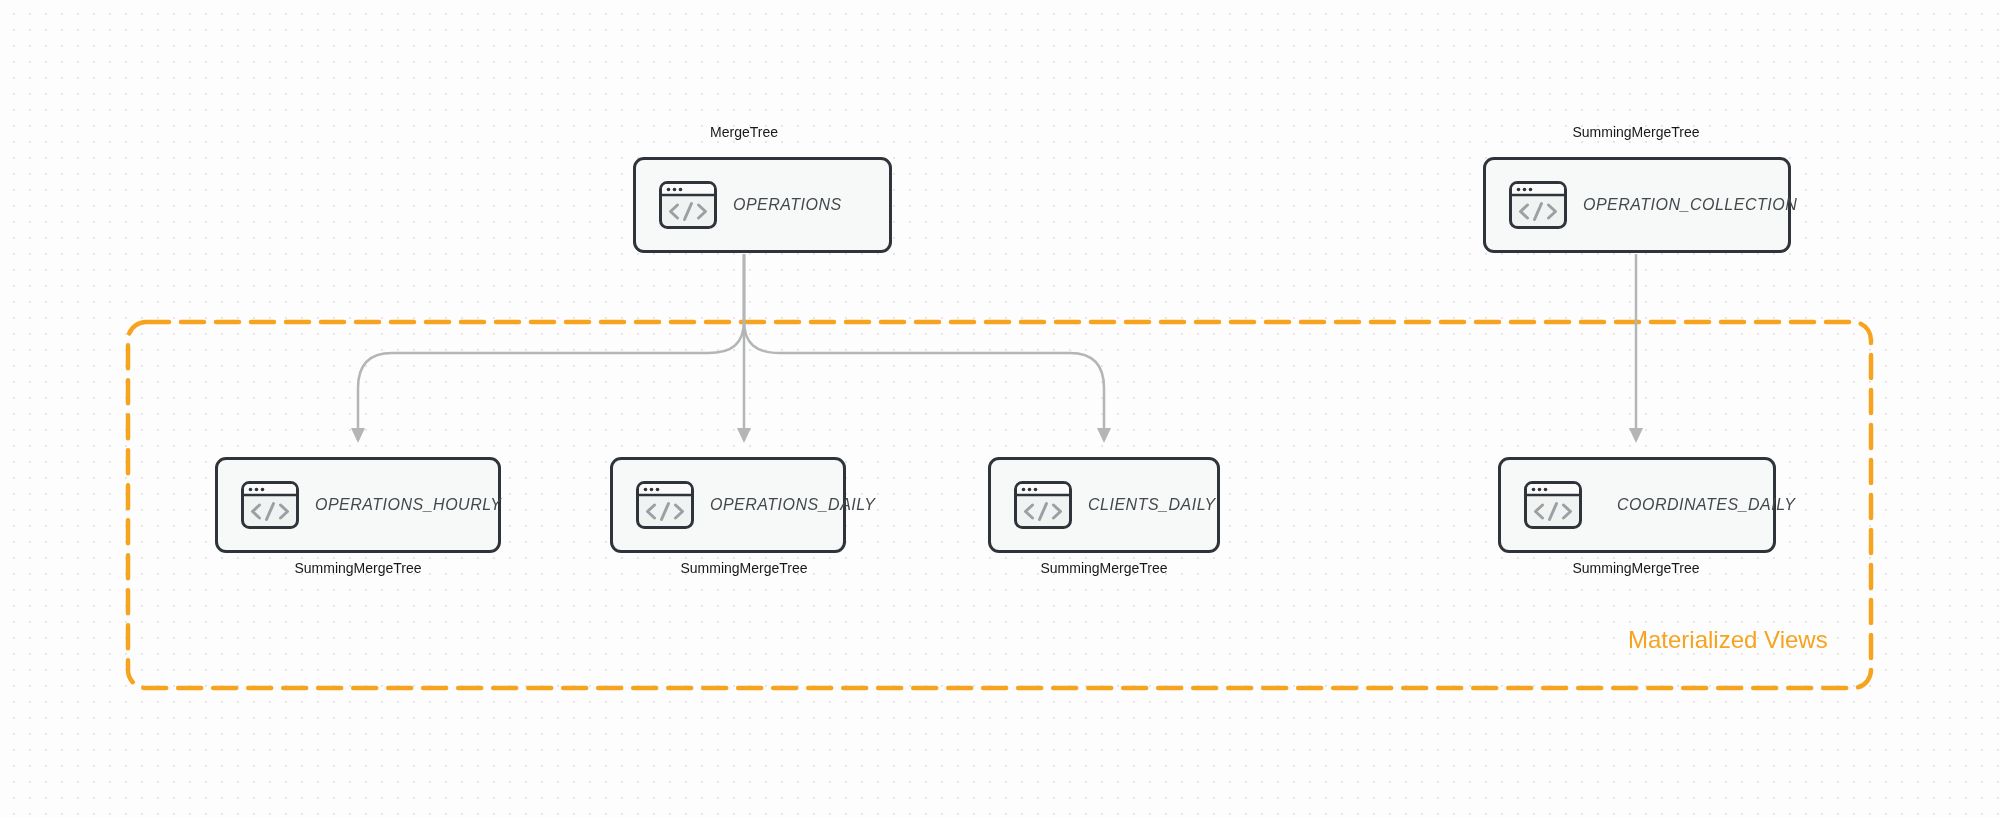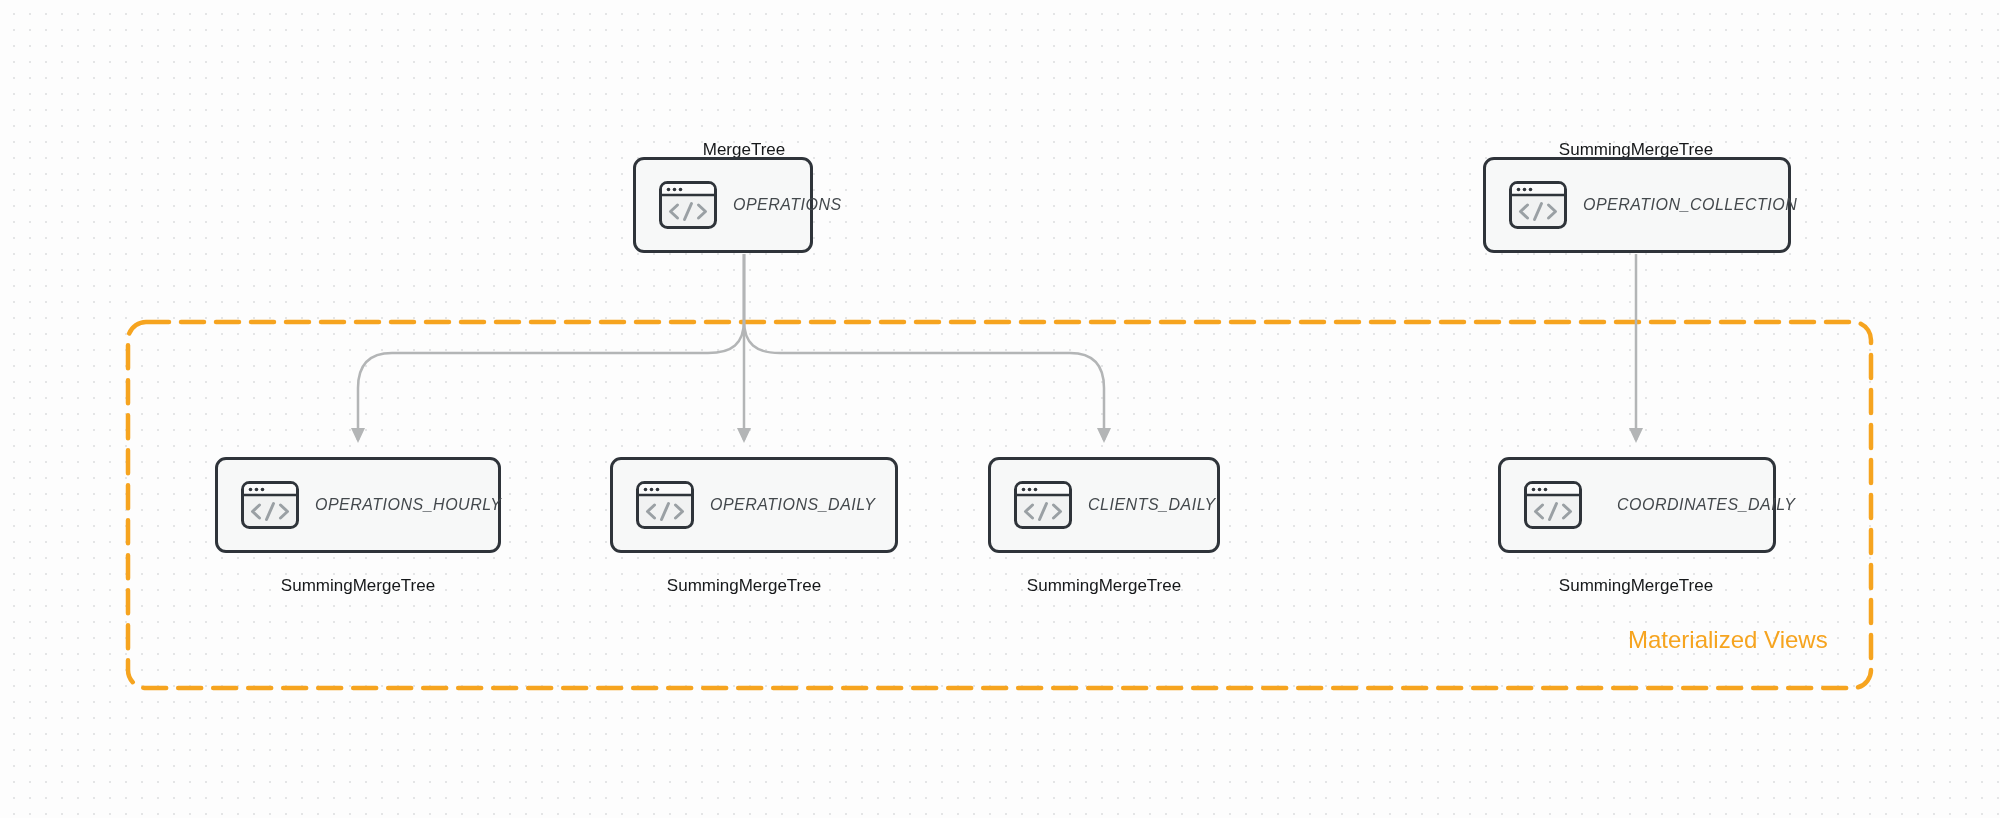--- a/index.html
+++ b/index.html
@@ -34,24 +34,23 @@
   .node-title {
     font-style: italic;
     font-size: 16px;
     letter-spacing: 0.5px;
     color: #43484c;
     white-space: nowrap;
   }
   .engine-label {
     position: absolute;
     transform: translateX(-50%);
-    font-size: 17px;
+    font-size: 14px;
     color: #16181a;
     white-space: nowrap;
-    margin-top: 16px;
   }
   .group-label {
     position: absolute;
     font-size: 24px;
     font-weight: 500;
     color: #f6a41f;
     white-space: nowrap;
   }
   .win-icon { flex: 0 0 auto; display: block; }
 </style>
@@ -79,21 +78,21 @@
   </svg>
 
   <div class="engine-label" style="left:744px; top:124px;">MergeTree</div>
   <div class="engine-label" style="left:1636px; top:124px;">SummingMergeTree</div>
 
   <div class="engine-label" style="left:358px; top:560px;">SummingMergeTree</div>
   <div class="engine-label" style="left:744px; top:560px;">SummingMergeTree</div>
   <div class="engine-label" style="left:1104px; top:560px;">SummingMergeTree</div>
   <div class="engine-label" style="left:1636px; top:560px;">SummingMergeTree</div>
 
-  <div class="node" style="left:633px; top:157px; width:180px;padding-left:23px;">
+  <div class="node" style="left:633px; top:157px; width:259px;padding-left:23px;">
     <svg class="win-icon" width="58" height="48" viewBox="0 0 58 48">
       <rect x="1.5" y="1.5" width="55" height="45" rx="7" fill="#f1f2f2" stroke="#2f343a" stroke-width="3"></rect>
       <path d="M8.5 3 H49.5 Q55 3 55 8.5 V13 H3 V8.5 Q3 3 8.5 3 Z" fill="#fbfbfb"></path>
       <line x1="3" y1="14" x2="55" y2="14" stroke="#2f343a" stroke-width="2.5"></line>
       <circle cx="9.5" cy="8.5" r="1.8" fill="#2f343a"></circle>
       <circle cx="15.5" cy="8.5" r="1.8" fill="#2f343a"></circle>
       <circle cx="21.5" cy="8.5" r="1.8" fill="#2f343a"></circle>
       <path d="M18.5 24 L11.5 30.5 L18.5 37" fill="none" stroke="#9aa0a4" stroke-width="3" stroke-linecap="round" stroke-linejoin="round"></path>
       <path d="M25.5 38.5 L32.5 22.5" fill="none" stroke="#9aa0a4" stroke-width="3" stroke-linecap="round"></path>
       <path d="M39.5 24 L46.5 30.5 L39.5 37" fill="none" stroke="#9aa0a4" stroke-width="3" stroke-linecap="round" stroke-linejoin="round"></path>
@@ -124,21 +123,21 @@
       <circle cx="9.5" cy="8.5" r="1.8" fill="#2f343a"></circle>
       <circle cx="15.5" cy="8.5" r="1.8" fill="#2f343a"></circle>
       <circle cx="21.5" cy="8.5" r="1.8" fill="#2f343a"></circle>
       <path d="M18.5 24 L11.5 30.5 L18.5 37" fill="none" stroke="#9aa0a4" stroke-width="3" stroke-linecap="round" stroke-linejoin="round"></path>
       <path d="M25.5 38.5 L32.5 22.5" fill="none" stroke="#9aa0a4" stroke-width="3" stroke-linecap="round"></path>
       <path d="M39.5 24 L46.5 30.5 L39.5 37" fill="none" stroke="#9aa0a4" stroke-width="3" stroke-linecap="round" stroke-linejoin="round"></path>
     </svg>
     <span class="node-title">OPERATION_COLLECTION</span>
   </div>
 
-  <div class="node" style="left:610px; top:457px; width:288px;">
+  <div class="node" style="left:610px; top:457px; width:236px;">
     <svg class="win-icon" width="58" height="48" viewBox="0 0 58 48">
       <rect x="1.5" y="1.5" width="55" height="45" rx="7" fill="#f1f2f2" stroke="#2f343a" stroke-width="3"></rect>
       <path d="M8.5 3 H49.5 Q55 3 55 8.5 V13 H3 V8.5 Q3 3 8.5 3 Z" fill="#fbfbfb"></path>
       <line x1="3" y1="14" x2="55" y2="14" stroke="#2f343a" stroke-width="2.5"></line>
       <circle cx="9.5" cy="8.5" r="1.8" fill="#2f343a"></circle>
       <circle cx="15.5" cy="8.5" r="1.8" fill="#2f343a"></circle>
       <circle cx="21.5" cy="8.5" r="1.8" fill="#2f343a"></circle>
       <path d="M18.5 24 L11.5 30.5 L18.5 37" fill="none" stroke="#9aa0a4" stroke-width="3" stroke-linecap="round" stroke-linejoin="round"></path>
       <path d="M25.5 38.5 L32.5 22.5" fill="none" stroke="#9aa0a4" stroke-width="3" stroke-linecap="round"></path>
       <path d="M39.5 24 L46.5 30.5 L39.5 37" fill="none" stroke="#9aa0a4" stroke-width="3" stroke-linecap="round" stroke-linejoin="round"></path>

